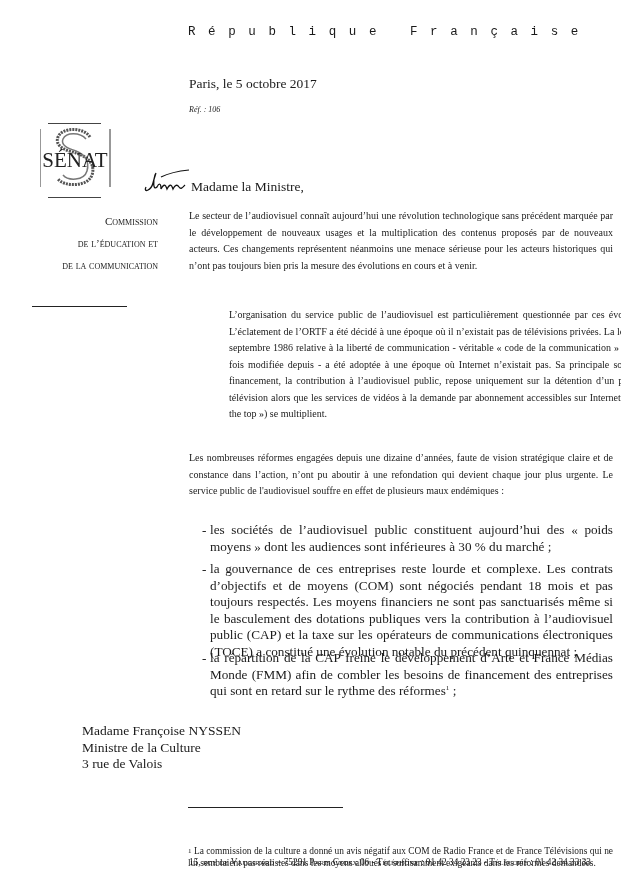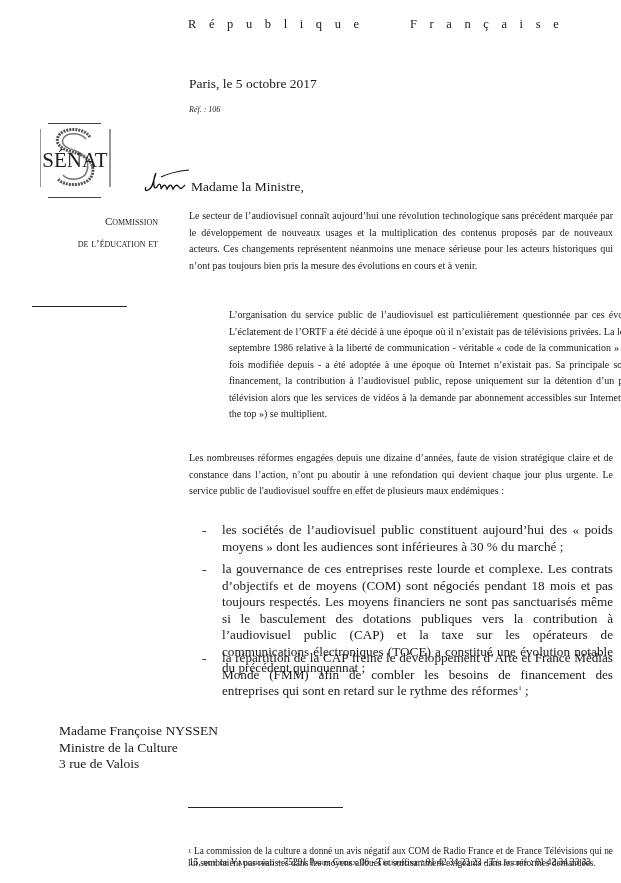--- a/index.html
+++ b/index.html
@@ -5,21 +5,21 @@
   html, body { margin: 0; padding: 0; background: #ffffff; }
   body {
     width: 621px; height: 883px; position: relative; overflow: hidden;
     font-family: "Liberation Serif", "DejaVu Serif", serif; color: #1a1a1a;
   }
   .abs { position: absolute; }
   .header-title {
     left: 0; top: 10px; width: 621px; text-align: left;
     font-size: 12px; letter-spacing: 0;
   }
-  .header-title span.word { position: absolute; top: 7px; white-space: nowrap; }
+  .header-title span.word { position: absolute; top: 15px; white-space: nowrap; font-family: Liberation Mono, monospace; }
   .header-title .sp { font-size: 12.5px; letter-spacing: 12.6px; }
   .date { left: 189px; top: 76px; font-size: 13.5px; }
   .ref { left: 189px; top: 105px; font-size: 8px; font-style: italic; }
 
   .logo { left: 40px; top: 123px; width: 72px; height: 70px; }
   .logo-line-top { left: 48px; top: 123px; width: 53px; height: 1px; background: #444; }
   .logo-line-bot { left: 48px; top: 197px; width: 53px; height: 1px; background: #444; }
 
   .commission {
     left: 0; top: 210px; width: 158px; text-align: right;
@@ -36,28 +36,28 @@
     text-align: justify;
   }
   .body-text p { margin: 0; }
   .p1 { top: 208px; }
   .p2 { top: 307px; margin-left: 40px; }
   .p3 { top: 450px; }
 
   .bullets { left: 203px; width: 410px; font-size: 13.2px; line-height: 16.5px; text-align: justify; }
   .bullet { position: absolute; left: 0; width: 410px; }
   .bullet .dash { position: absolute; left: -1px; top: 0; }
-  .bullet .txt { margin-left: 19px; display: block; }
+  .bullet .txt { margin-left: 7px; display: block; }
   .b1 { top: 522px; }
   .b2 { top: 561px; }
   .b3 { top: 650px; }
   sup { font-size: 7px; vertical-align: top; line-height: 10px; }
 
   .address { left: 59px; top: 723px; font-size: 13.5px; line-height: 16.5px; }
-  .address div { white-space: nowrap; }
+  .address div { white-space: nowrap; margin-left: 23px; }
 
   .fn-rule { left: 188px; top: 807px; width: 155px; height: 1px; background: #222; }
   .footnote {
     left: 188px; top: 846px; width: 425px; font-size: 9.4px; line-height: 11.5px;
     text-align: justify;
   }
   .footer-addr {
     left: 189px; top: 857px; font-size: 9.3px; white-space: nowrap;
     font-variant: small-caps;
   }
@@ -79,20 +79,21 @@
   <line x1="70" y1="6" x2="70" y2="64" stroke="#333" stroke-width="1"></line>
   <path d="M50 14 C 44 4, 22 4, 18 14 C 14 24, 28 28, 36 30 C 46 33, 56 40, 52 52 C 48 64, 24 64, 18 56" fill="none" stroke="#555" stroke-width="3" stroke-dasharray="2 1"></path>
   <path d="M46 16 C 40 9, 26 9, 23 16 C 20 23, 30 26, 36 28 C 44 31, 50 38, 47 48 C 44 58, 28 58, 23 52" fill="none" stroke="#777" stroke-width="1.5"></path>
   <text x="35" y="44" text-anchor="middle" font-family="Liberation Serif, serif" font-size="21" fill="#222">SÉNAT</text>
 </svg>
 <div class="abs logo-line-bot"></div>
 
 <div class="abs commission">
   <div>Commission</div>
   <div>de l’éducation et</div>
+  <div>de la communication</div>
 </div>
 <div class="abs commission-rule"></div>
 
 <svg class="abs signature" viewBox="0 0 48 30">
   <path d="M3 22 C 0 28, 8 26, 10 18 C 12 10, 14 6, 12 10 C 10 16, 10 26, 14 22 C 16 18, 18 18, 18 24 C 20 20, 22 18, 24 24 C 26 20, 28 18, 30 24 C 32 20, 34 19, 36 22 C 38 25, 40 22, 42 20" fill="none" stroke="#111" stroke-width="1.3"></path>
   <path d="M18 12 C 26 8, 36 6, 46 5" fill="none" stroke="#111" stroke-width="1.2"></path>
 </svg>
 <div class="abs salutation">Madame la Ministre,</div>
 
 <div class="abs body-text p1">

